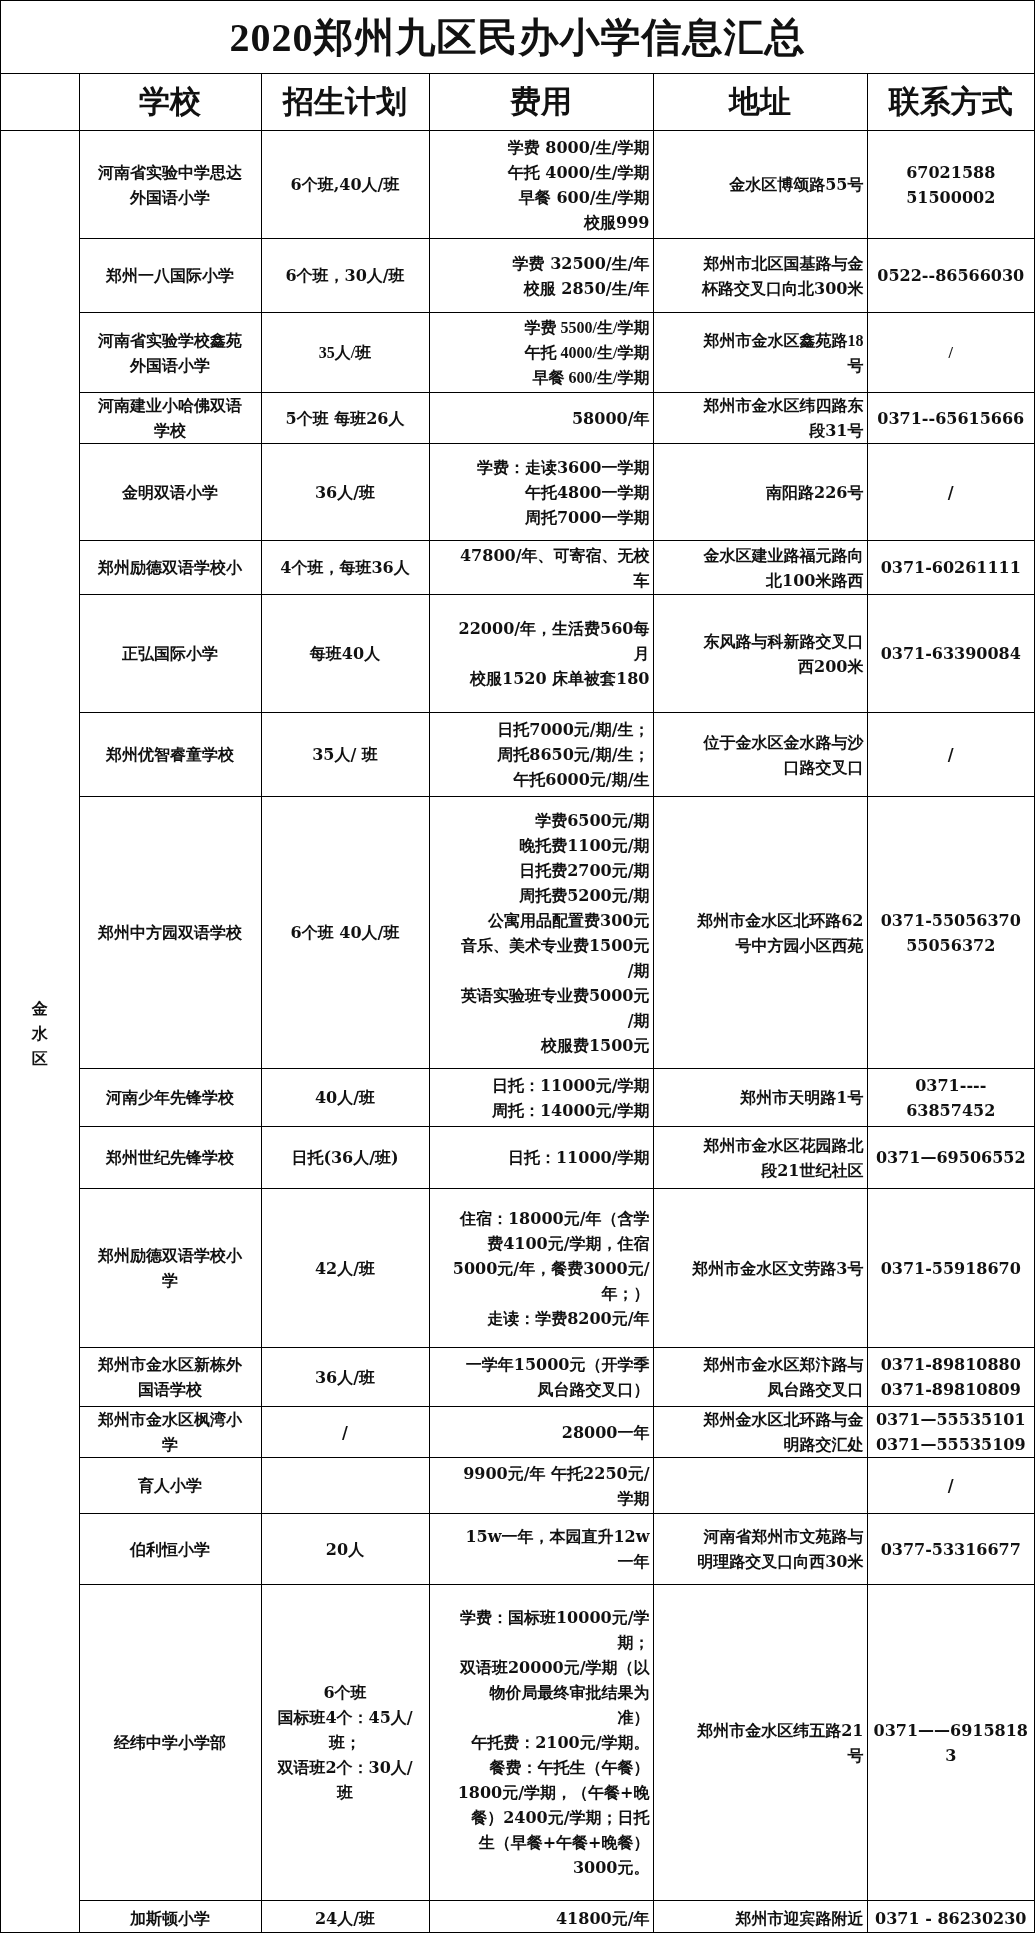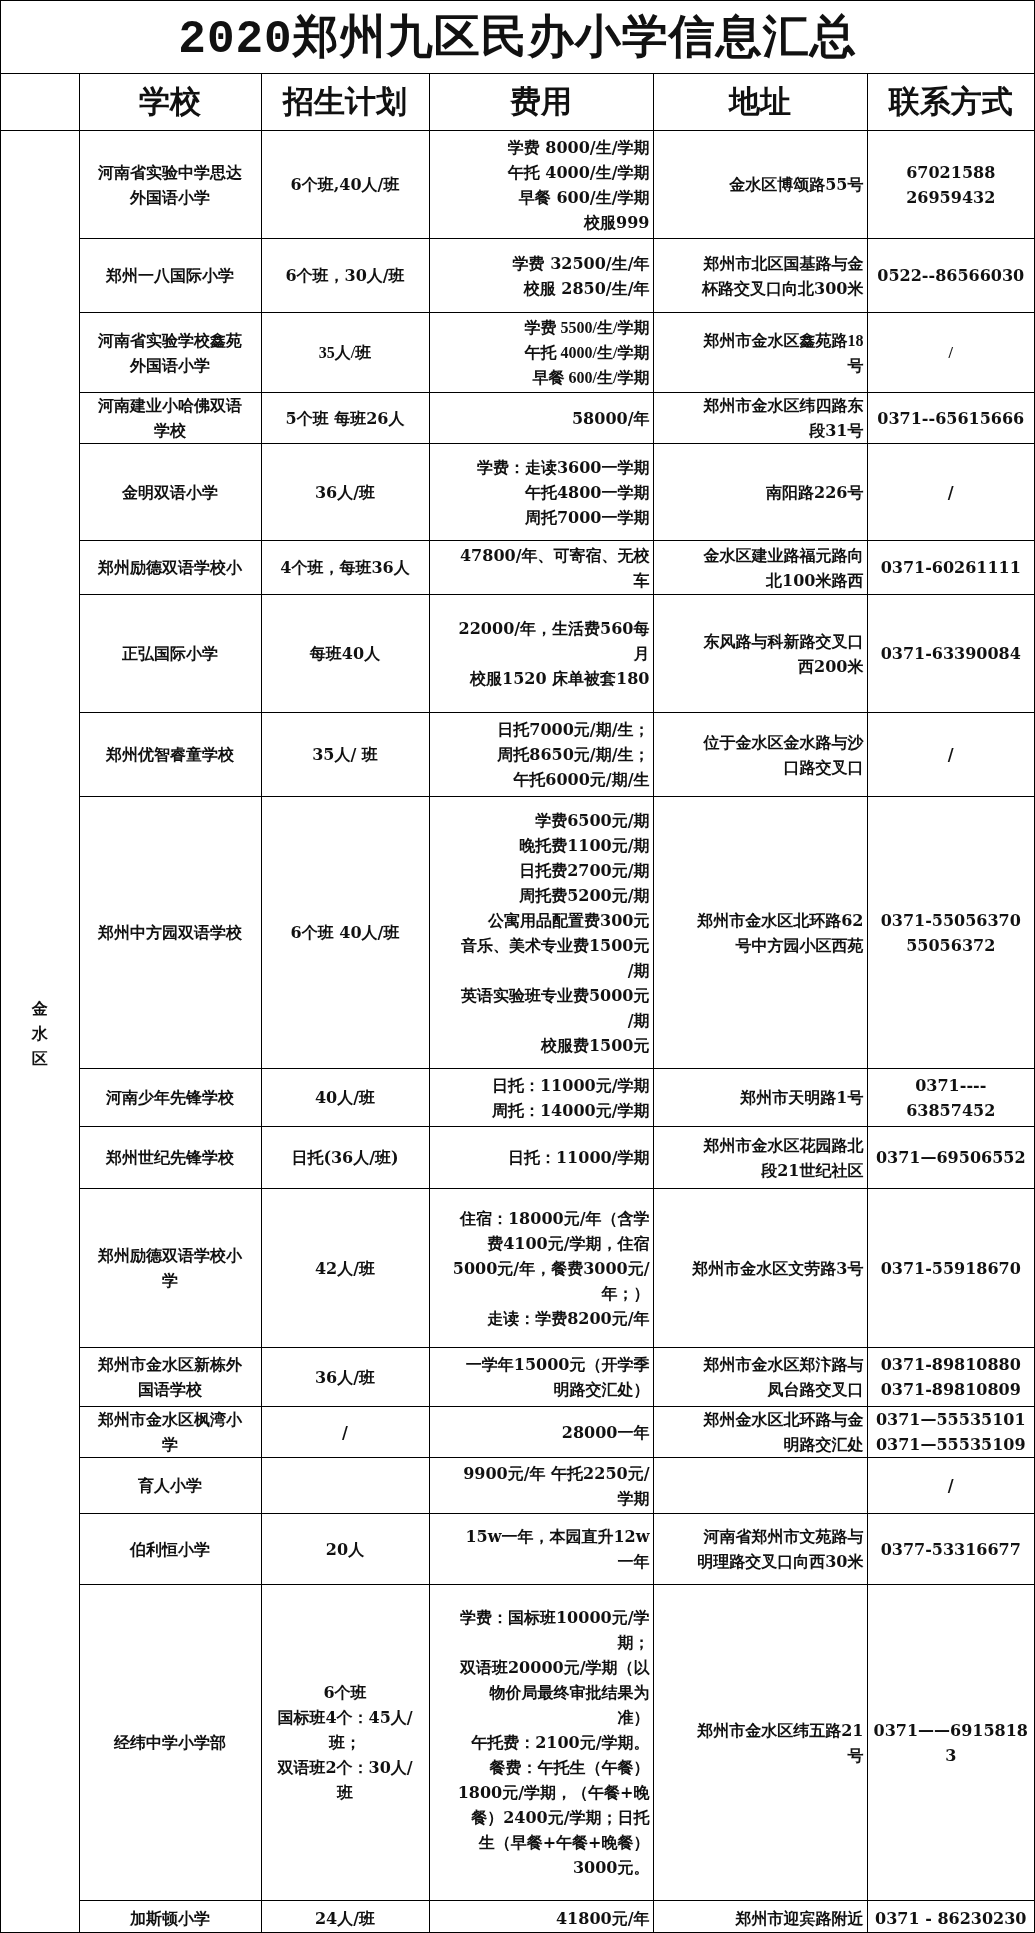--- a/index.html
+++ b/index.html
@@ -2,21 +2,21 @@
 <html><head>
 <meta charset="utf-8">
 <style>
   html, body { margin: 0; padding: 0; background: #ffffff; }
   body { width: 1035px; height: 1933px; overflow: hidden; position: relative;
          font-family: "DejaVu Serif", "Liberation Serif", serif; color: #111; }
   .sheet { position: absolute; left: 0; top: 0; width: 1033px; height: 1931px;
            border: 1px solid #000; box-sizing: content-box; }
   .title { position: absolute; left: 0; top: 0; width: 1033px; height: 72px;
            display: flex; align-items: center; justify-content: center;
-           font-family: Liberation Mono, monospace; font-weight: bold; font-size: 46px;
+           font-family: Liberation Serif, serif; font-weight: bold; font-size: 40px;
            letter-spacing: 1px; border-bottom: 1.5px solid #000; }
   table.grid { position: absolute; left: 0; top: 72px; border-collapse: collapse;
                width: 1033px; table-layout: fixed; }
   table.grid th, table.grid td { border: 1.5px solid #000; padding: 0 3px;
                vertical-align: middle; font-weight: bold; }
   table.grid th { height: 56px; font-family: "DejaVu Sans", sans-serif; font-size: 31px;
                text-align: center; }
   table.grid td { font-size: 16px; line-height: 25px; }
   td.center { text-align: center; }
   td.left { text-align: right; }
@@ -68,21 +68,21 @@
             <span class="line">学费 8000/生/学期</span>
             <span class="line">午托 4000/生/学期</span>
             <span class="line">早餐 600/生/学期</span>
             <span class="line">校服999</span>
           </td>
           <td class="left">
             <span class="line">金水区博颂路55号</span>
           </td>
           <td class="center">
             <span class="line">67021588</span>
-            <span class="line">26959432</span>
+            <span class="line">51500002</span>
           </td>
         </tr>
         <tr style="height: 74px;">
           <td class="center">
             <span class="line">郑州一八国际小学</span>
           </td>
           <td class="center">
             <span class="line">6个班，30人/班</span>
           </td>
           <td class="left">
@@ -305,21 +305,21 @@
         <tr style="height: 59px; margin-top: 24px;">
           <td class="center">
             <span class="line">郑州市金水区新栋外</span>
             <span class="line">国语学校</span>
           </td>
           <td class="center">
             <span class="line">36人/班</span>
           </td>
           <td class="left">
             <span class="line">一学年15000元（开学季</span>
-            <span class="line">明路交汇处）</span>
+            <span class="line">凤台路交叉口）</span>
           </td>
           <td class="left">
             <span class="line">郑州市金水区郑汴路与</span>
             <span class="line">凤台路交叉口</span>
           </td>
           <td class="center">
             <span class="line">0371-89810880</span>
             <span class="line">0371-89810809</span>
           </td>
         </tr>

